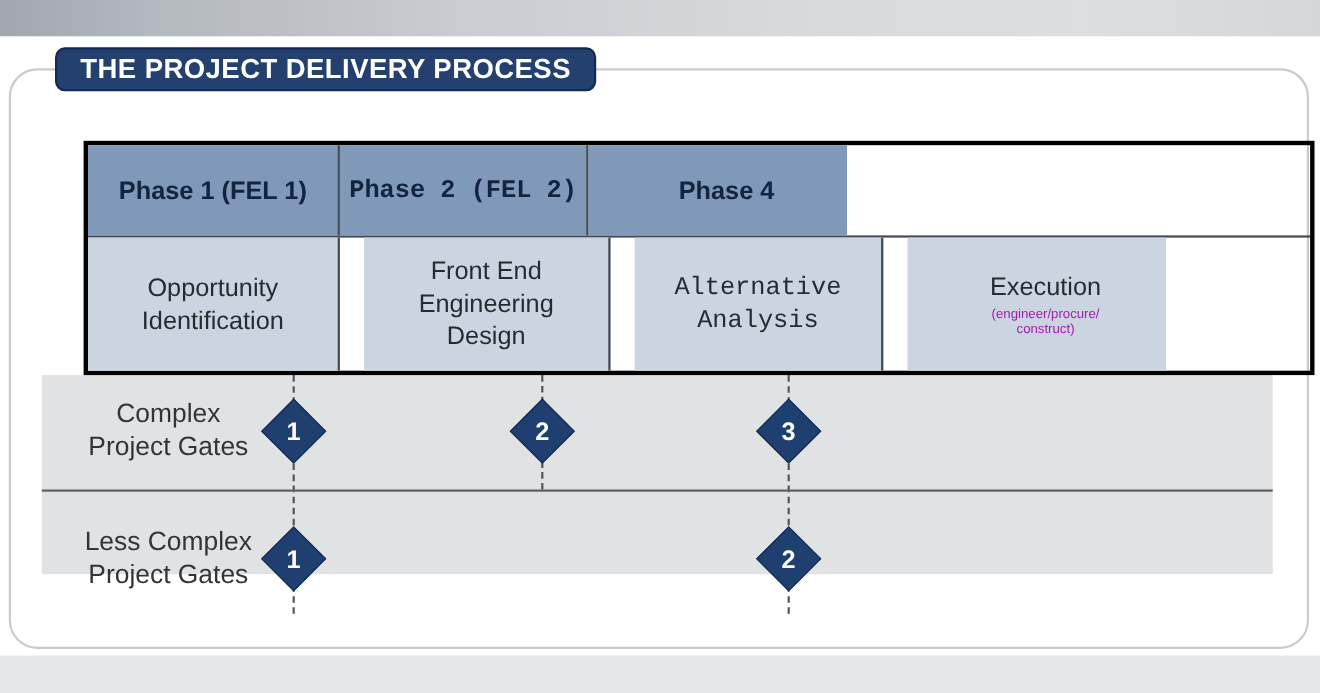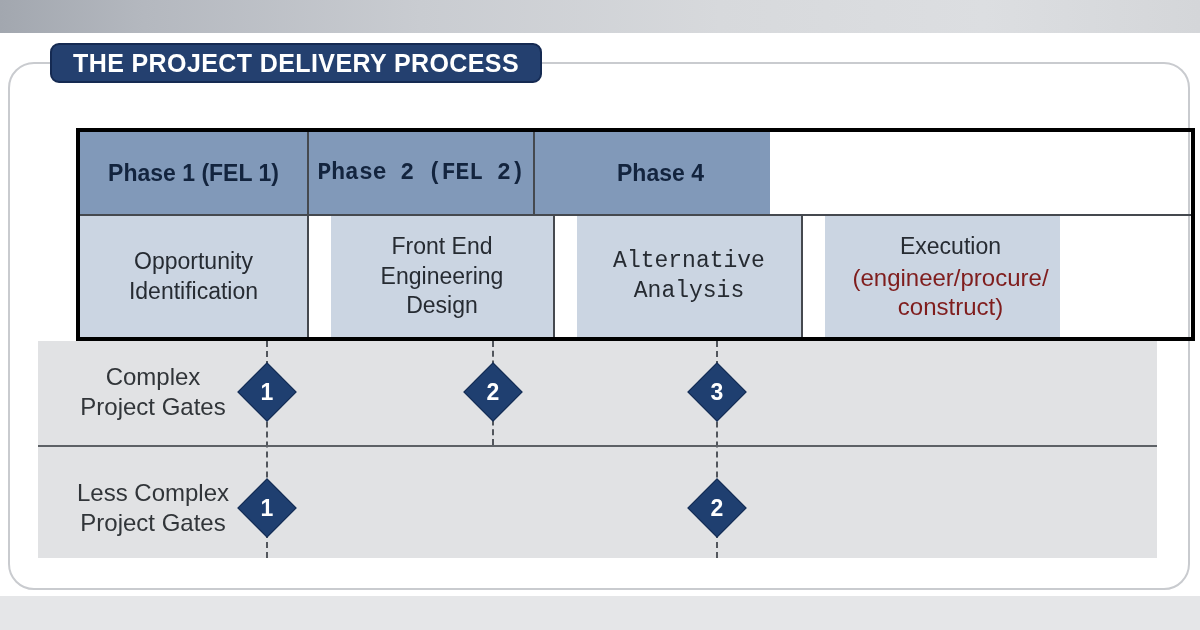--- a/index.html
+++ b/index.html
@@ -51,25 +51,25 @@
   }
   .cell:last-child{border-right:none;}
   .c1{width:229px;} .c2{width:226px;font-family:Liberation Mono, monospace;} .c3{width:224px;} .c4{width:235px;padding-left:16px;} .c5{width:205px;}
   .hrow .cell{background:#8199b9;}
   .hrow .cell span{color:#13243e;font-size:23px;font-weight:700;}
   .drow .cell{background:#cbd5e2;}
   .drow .cell .act{
     color:#262b32;font-size:23px;line-height:1.28;white-space:pre-line;
   }
   .drow .cell .actsub{
-    color:#7f1d1d;font-size:24px;line-height:1.22;white-space:pre-line;margin-top:2px;
+    color:#a21caf;font-size:12px;line-height:1.22;white-space:pre-line;margin-top:2px;
   }
   
   .gates{
-    position:absolute;left:38px;top:341px;width:1119px;height:217px;
+    position:absolute;left:38px;top:341px;width:1119px;height:181px;
     background:#e1e2e4;z-index:1;
   }
   .gates-divider{
     position:absolute;left:0;top:104px;width:1119px;height:0;
     border-top:2px solid #5d6166;
   }
   .dash{
     position:absolute;width:0;border-left:2px dashed #52565c;
   }
   .dash-a{left:228px;top:0;height:217px;}

